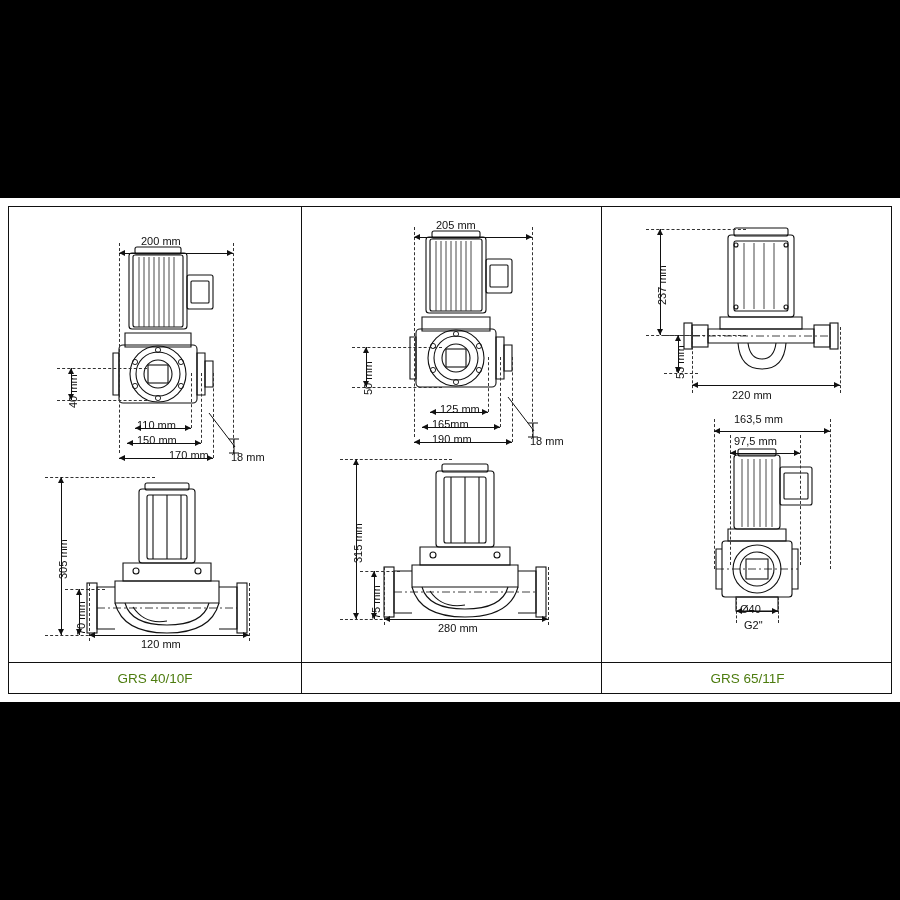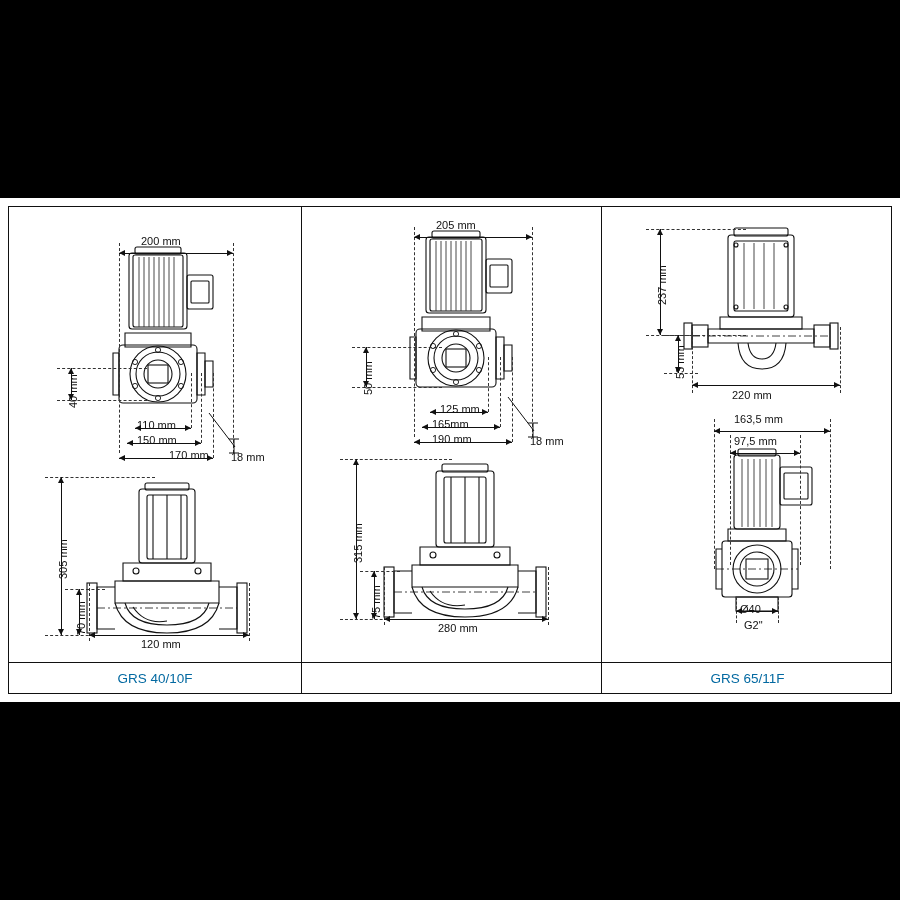--- a/index.html
+++ b/index.html
@@ -3,21 +3,21 @@
 <meta charset="utf-8">
 <style>
   html,body{margin:0;padding:0;background:#000;}
   body{width:900px;height:900px;font-family:"Liberation Sans",sans-serif;}
   .sheet{position:absolute;left:0;top:198px;width:900px;height:504px;background:#fff;}
   .frame{position:absolute;left:8px;top:8px;width:884px;height:488px;border:1px solid #111;box-sizing:border-box;}
   .col{position:absolute;top:0;bottom:0;width:1px;background:#111;}
   .c1{left:292px;}
   .c2{left:592px;}
   .hrule{position:absolute;left:0;right:0;top:455px;height:1px;background:#111;}
-  .caption{position:absolute;top:455px;height:33px;line-height:33px;text-align:center;font-size:13.5px;color:#0369a1;}
+  .caption{position:absolute;top:455px;height:33px;line-height:33px;text-align:center;font-size:13.5px;color:#4d7c0f;}
   .cap1{left:0;width:292px;}
   .cap2{left:293px;width:299px;}
   .cap3{left:593px;width:291px;}
 
   .panel{position:absolute;}
   .dim{position:absolute;font-size:11px;color:#111;white-space:nowrap;}
   .dim.v{transform-origin:0 0;}
   .dash-h{position:absolute;height:0;border-top:1px dashed #333;}
   .dash-v{position:absolute;width:0;border-left:1px dashed #333;}
   .arrow-h{position:absolute;height:1px;background:#111;}

